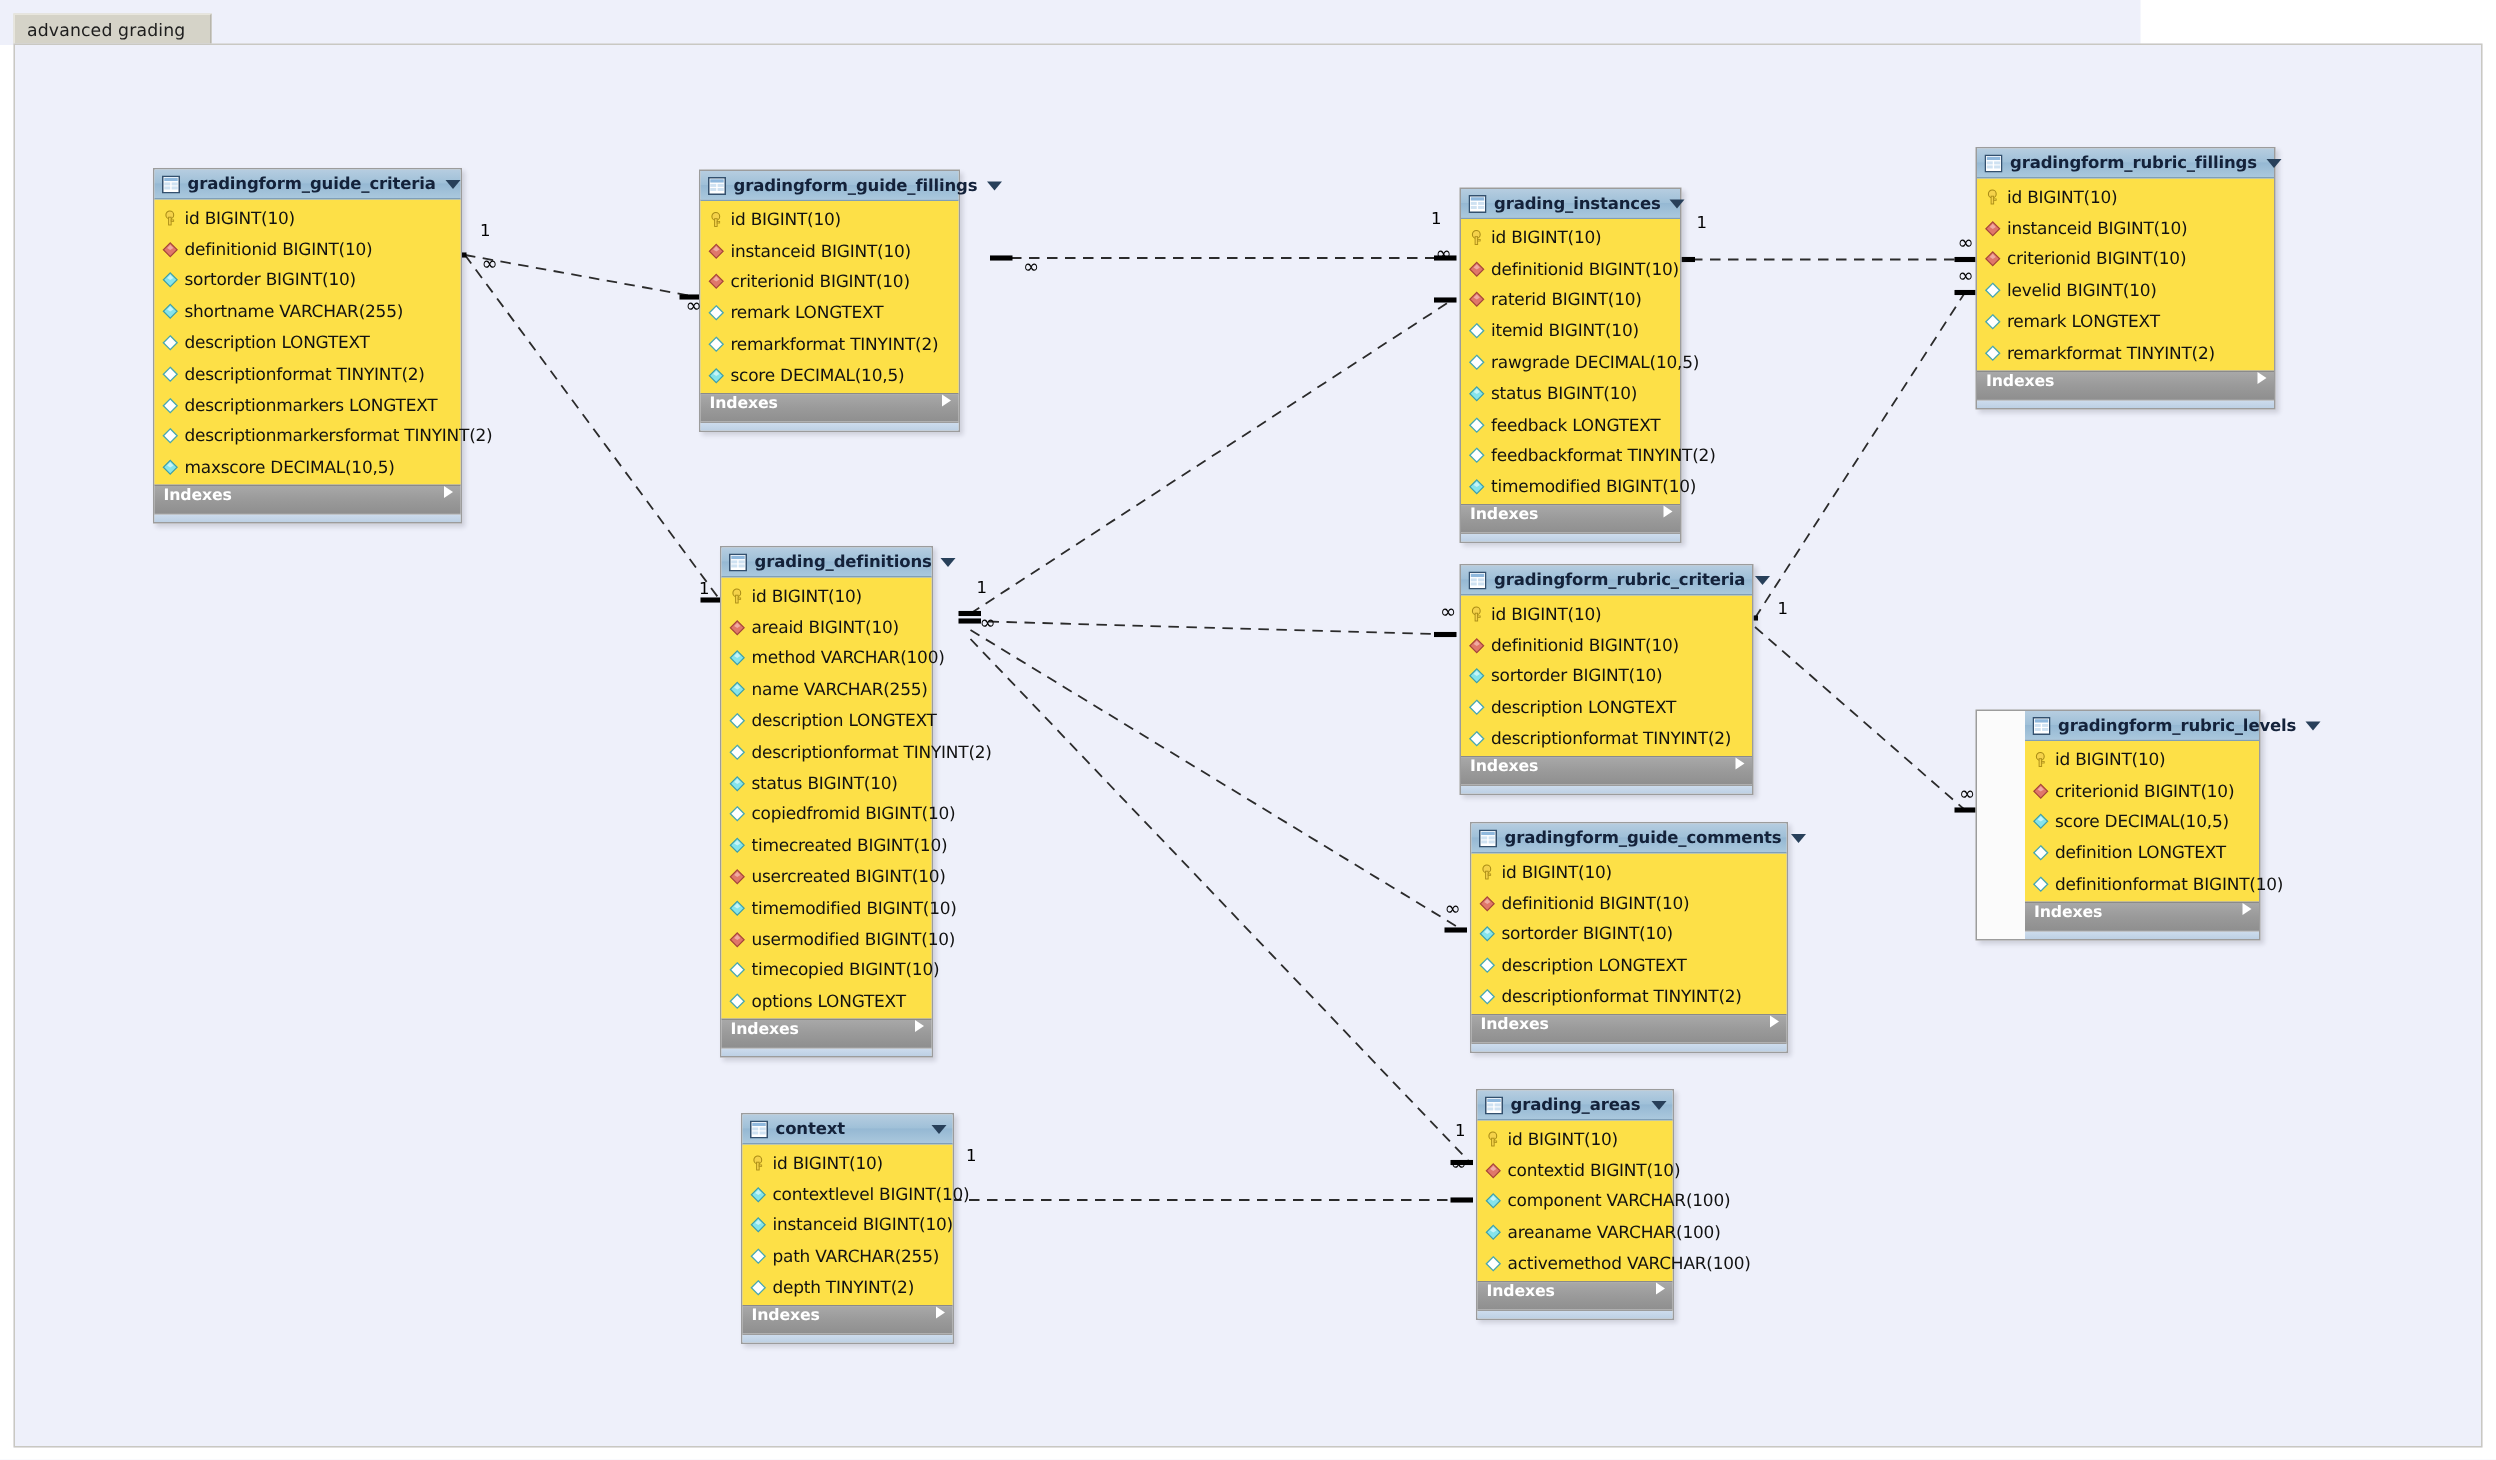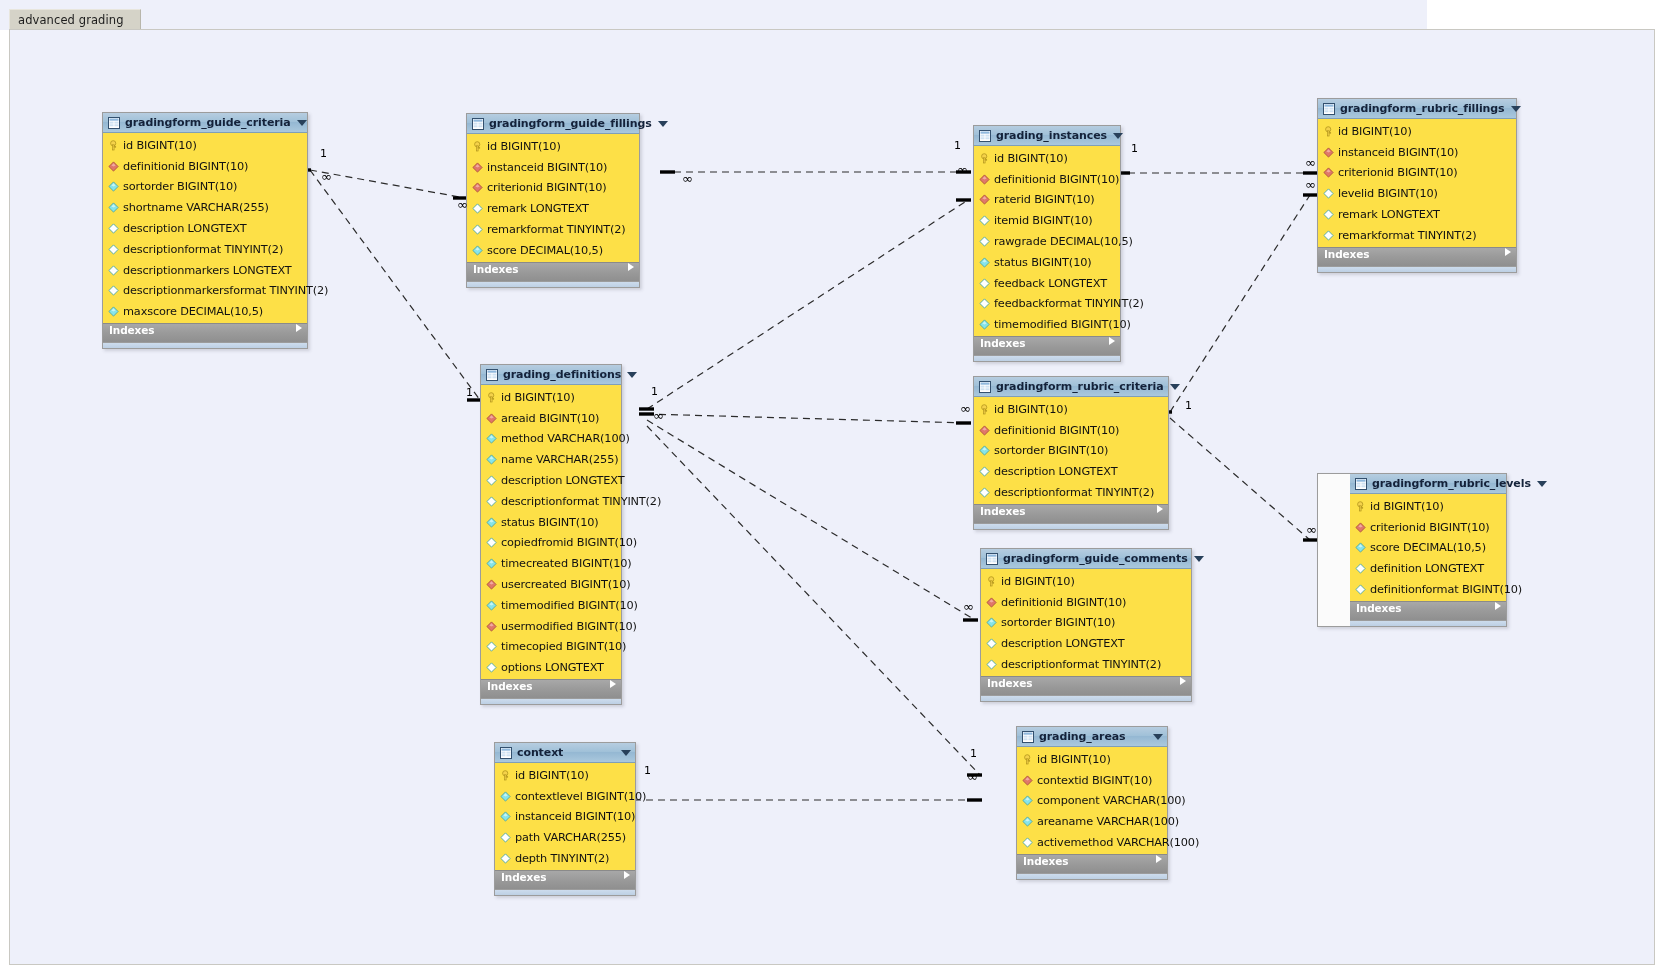--- a/index.html
+++ b/index.html
@@ -953,21 +953,21 @@
               </span>
               <span>depth TINYINT(2)</span>
             </div>
           </div>
           <div class="tbl-ftr">
             <span>Indexes</span>
             <span class="arw"></span>
           </div>
           <div class="tbl-base"></div>
         </div>
-        <div class="tbl" style="left: 1006px; top: 696px; width: 152px;">
+        <div class="tbl" style="left: 974px; top: 696px; width: 132px;">
           <div class="tbl-hdr">
             <span>
               <svg class="ico" viewBox="0 0 12 12" xmlns="http://www.w3.org/2000/svg">
                 <rect x="0.5" y="0.5" width="11" height="11" fill="#ffffff" stroke="#33506e"></rect>
                 <rect x="1.5" y="1.5" width="9" height="2.2" fill="#8fb8dd"></rect>
                 <rect x="1.5" y="4.6" width="4" height="2" fill="#cfe2f2"></rect>
                 <rect x="6.4" y="4.6" width="4.1" height="2" fill="#cfe2f2"></rect>
                 <rect x="1.5" y="7.3" width="4" height="2" fill="#cfe2f2"></rect>
                 <rect x="6.4" y="7.3" width="4.1" height="2" fill="#cfe2f2"></rect>
               </svg>

